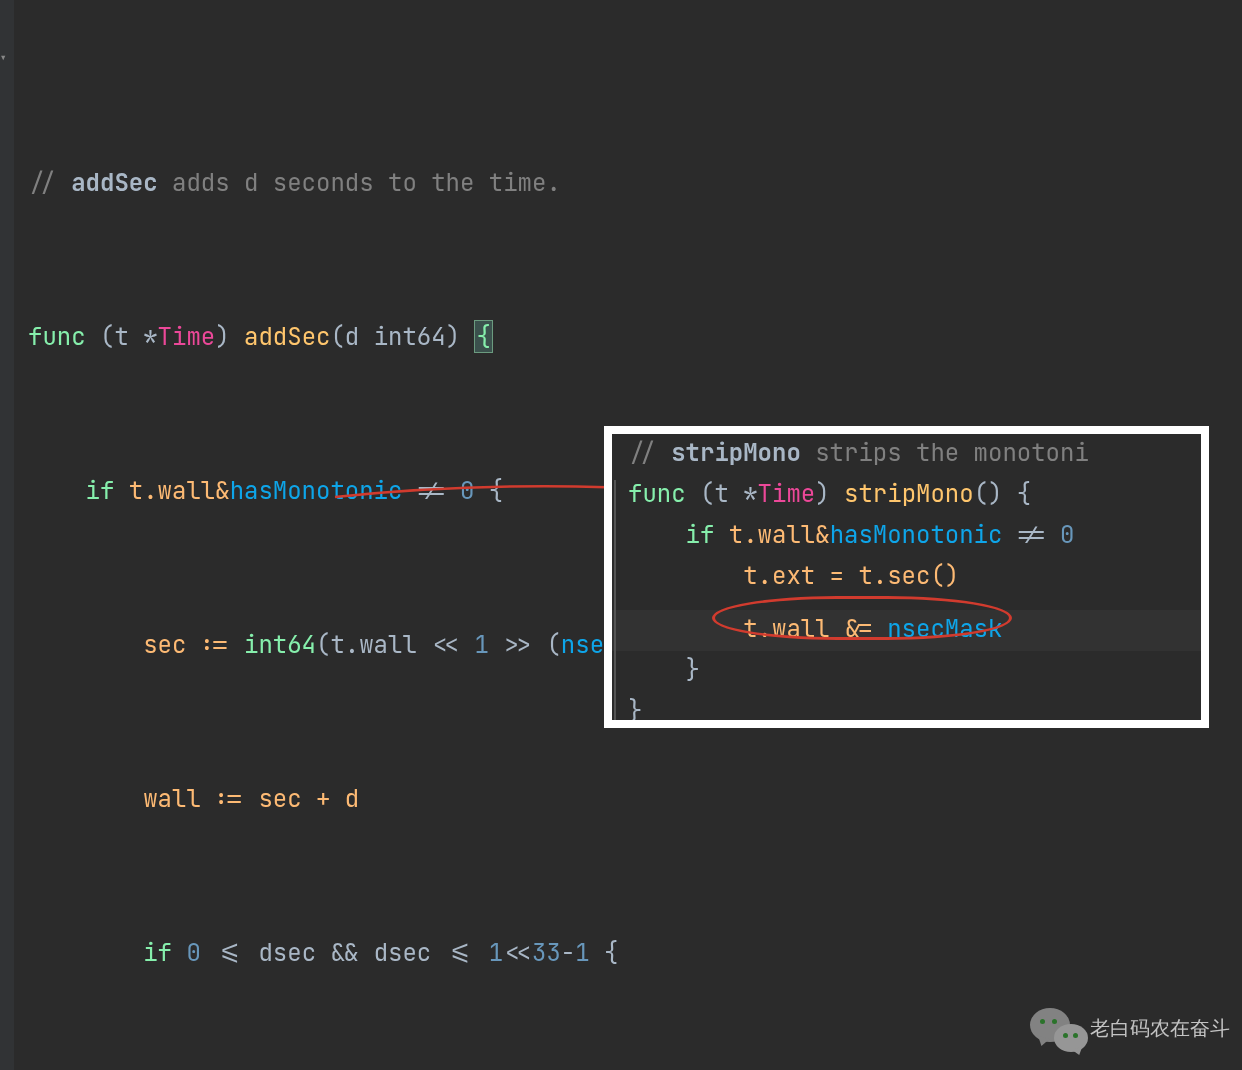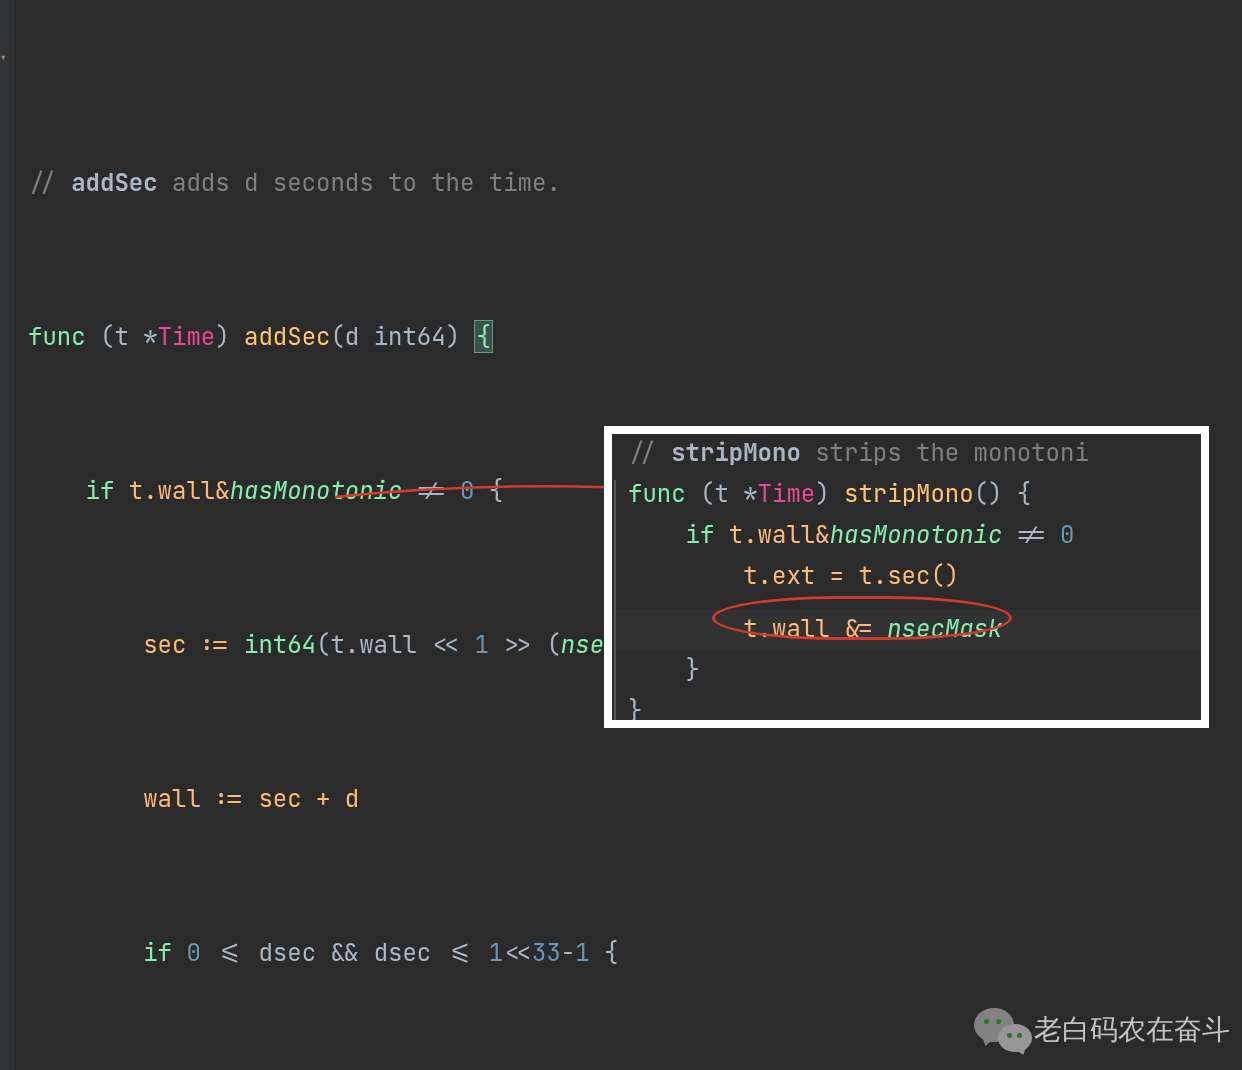--- a/index.html
+++ b/index.html
@@ -29,21 +29,21 @@
   }
   .line { padding-left: 24px; height: 39px; }
   .cmt { color: #808080; }
   .cmt-em { color: #a9b7c6; font-weight: 600; }
   .kw { color: #86efac; }
   .typ { color: #ec4899; }
   .fn { color: #ffc66d; }
   .num { color: #6897bb; }
   .op { color: #a9b7c6; }
   .id { color: #fdba74; }
-  .field { color: #86efac; font-style: italic; }
+  .field { color: #0ea5e9; }
   .brace-hl {
     background: #3b514d;
     border: 1px solid #6b9b7f;
     padding: 0 1px;
   }
 
   .arrow {
     position: absolute;
     left: 330px;
     top: 472px;
@@ -92,22 +92,22 @@
   }
 
   .watermark {
     position: absolute;
     right: 12px;
     bottom: 16px;
     display: flex;
     align-items: center;
     gap: 2px;
     color: #d0d0d0;
-    font-family: Liberation Sans, sans-serif;
-    font-size: 28px;
+    font-family: Liberation Mono, monospace;
+    font-size: 20px;
     opacity: 0.92;
   }
   .wechat-icon {
     width: 58px;
     height: 48px;
     position: relative;
   }
   .bubble-big {
     position: absolute;
     width: 40px;

